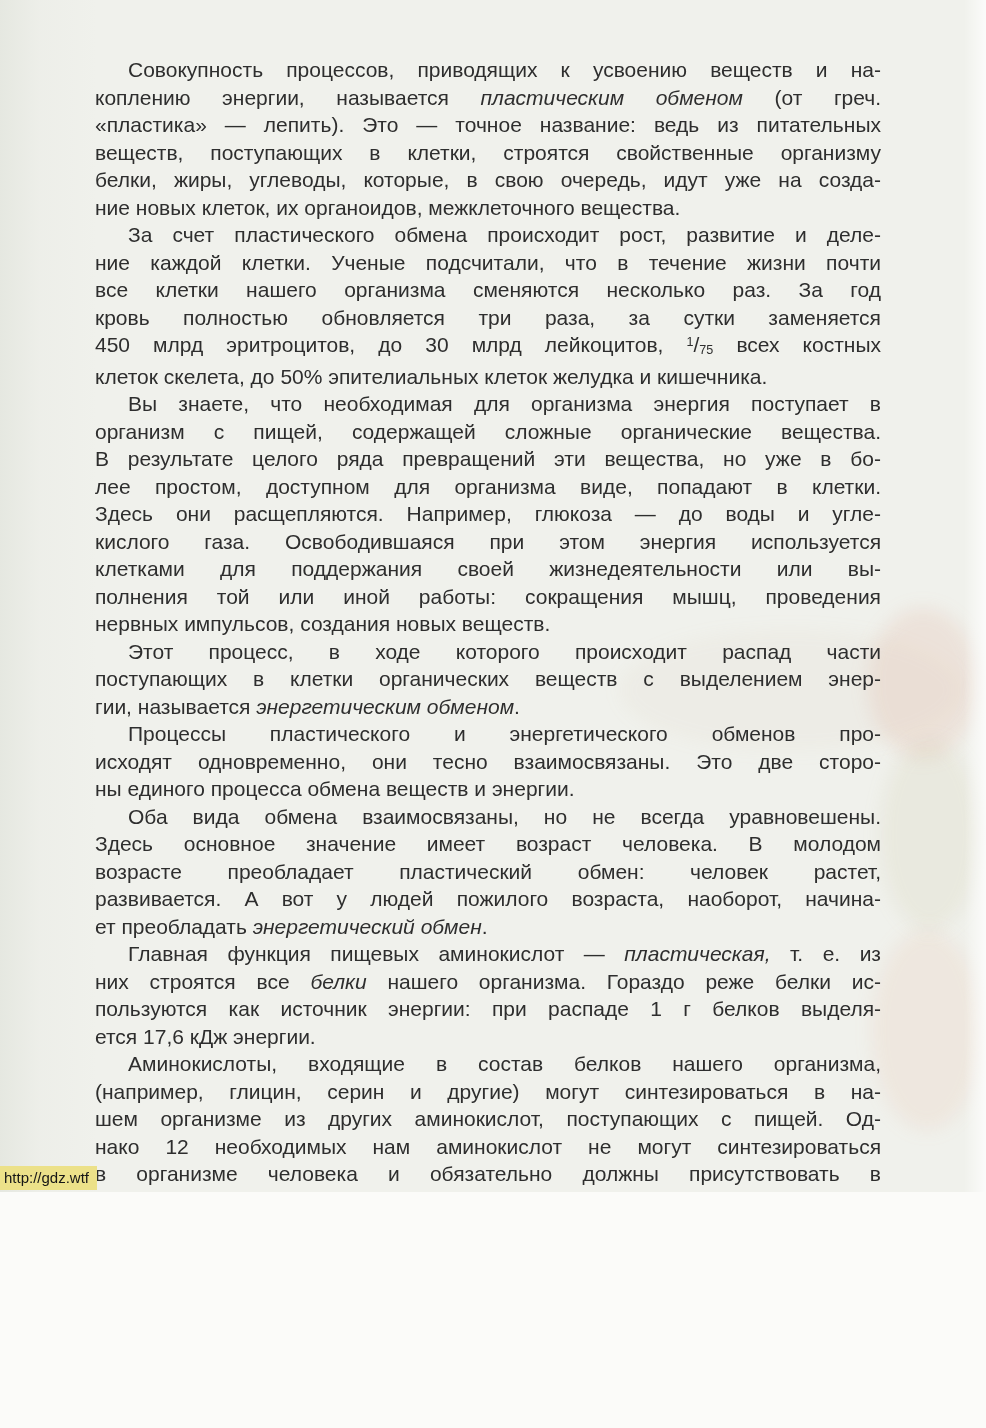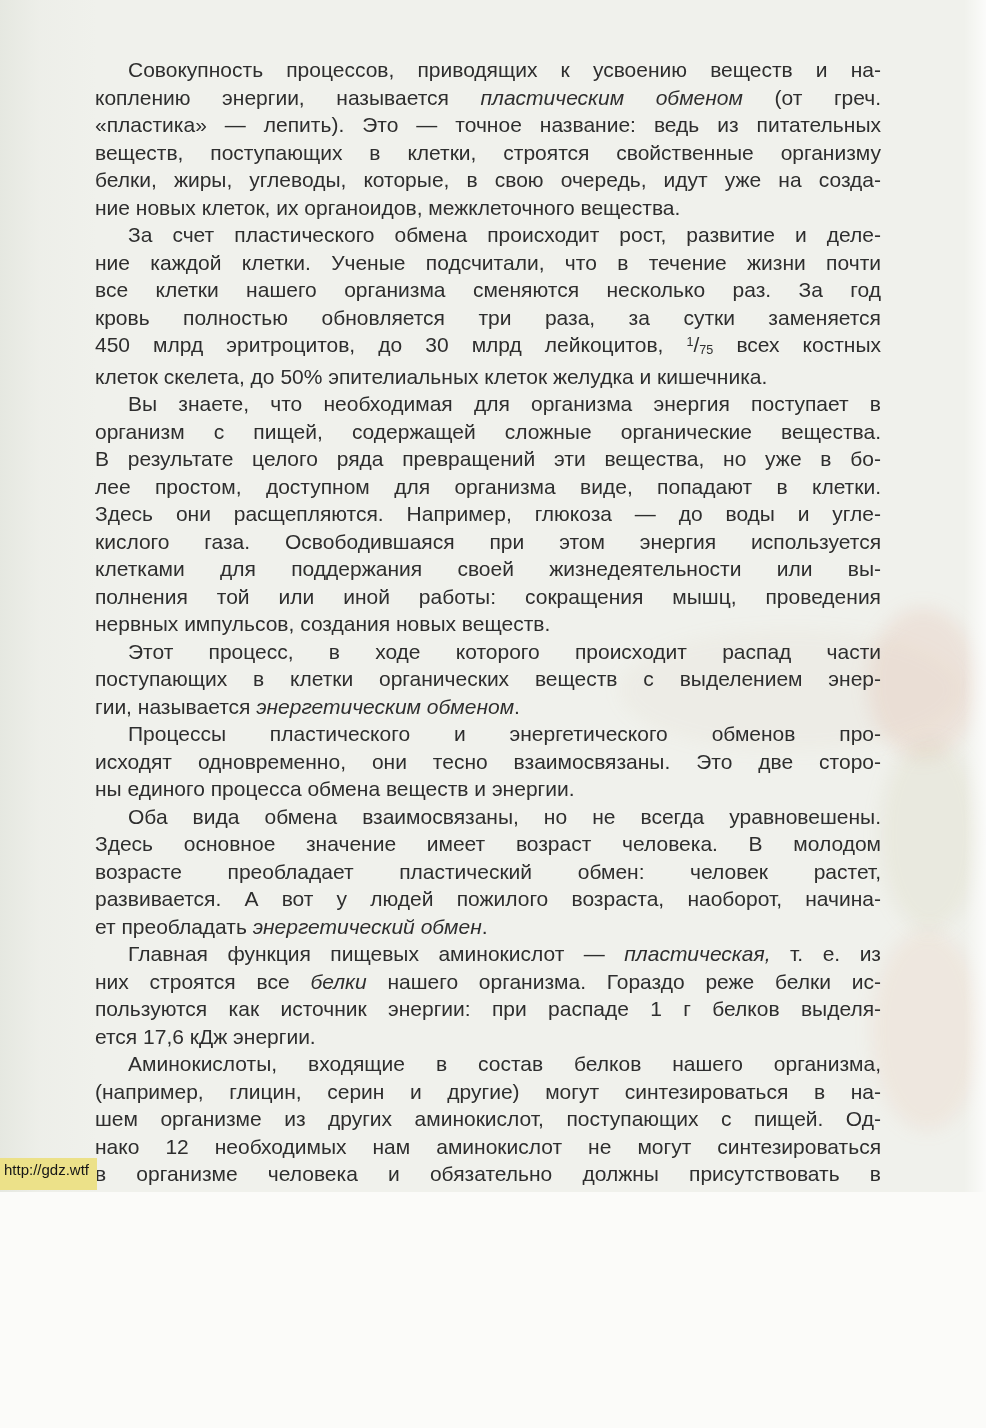--- a/index.html
+++ b/index.html
@@ -81,21 +81,21 @@
     position:absolute;left:0;top:1358px;width:986px;height:70px;
     background:linear-gradient(to bottom,#f6f6f3,#fbfbf9 40%);
   }
 
   
   .watermark{
     position:absolute;left:0;bottom:2px;
     background:var(--watermark-bg);
     color:var(--watermark-text);
     font-size:15px;line-height:21px;
-    padding:1px 8px 10px 4px;
+    padding:1px 8px 2px 4px;
   }
 </style>
 </head>
 <body>
 
 <div class="screen">
   <div class="page">
     <div class="blob b4"></div>
     <div class="blob b1"></div>
     <div class="blob b2"></div>

